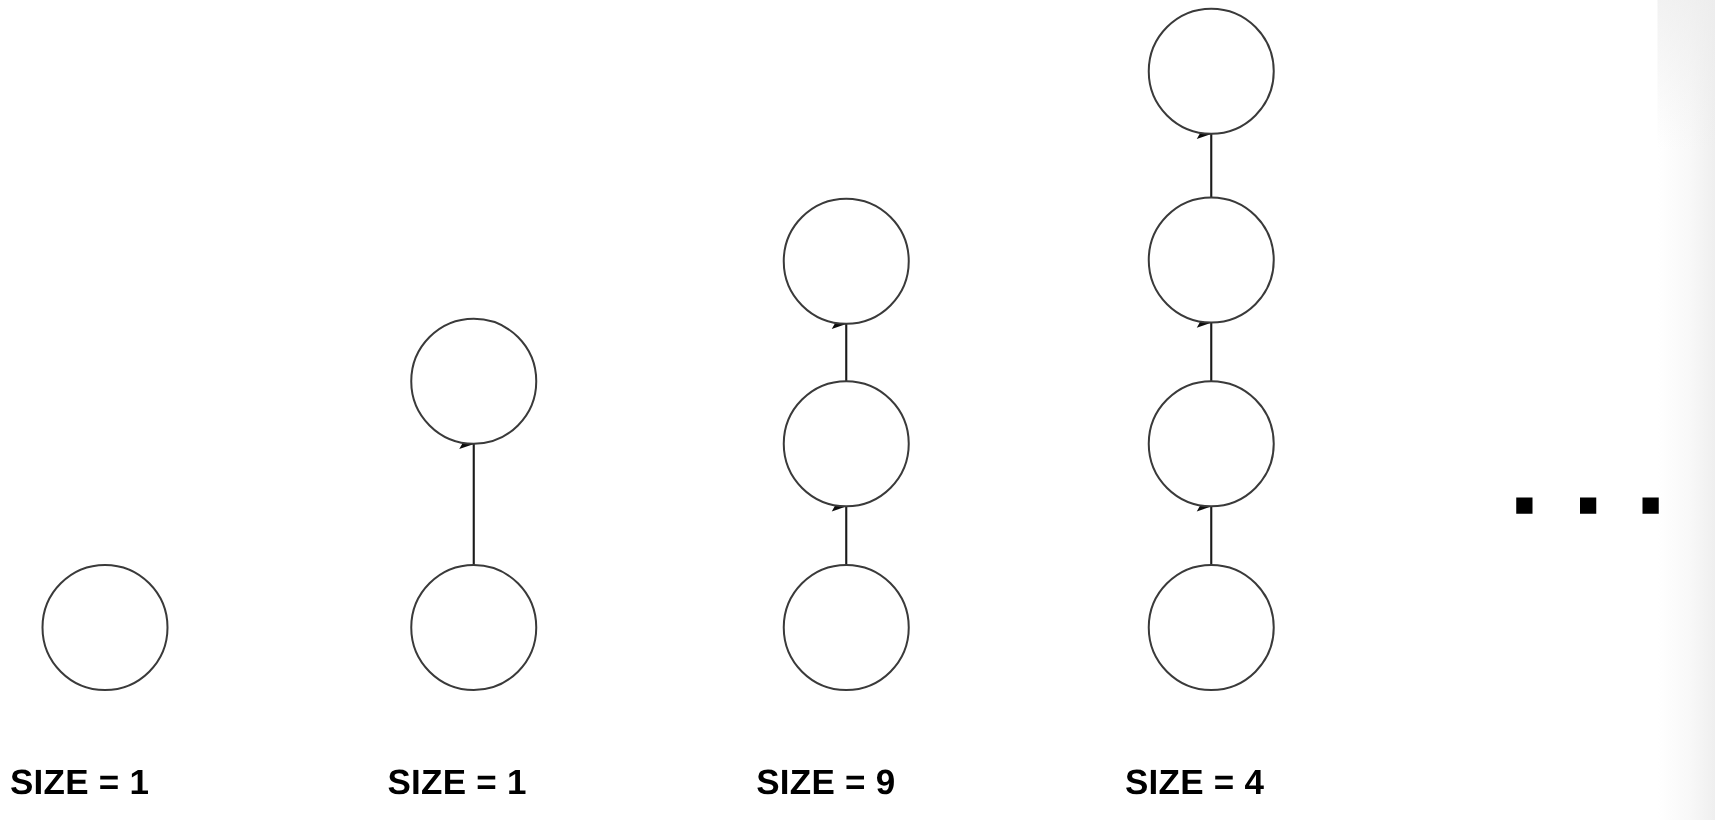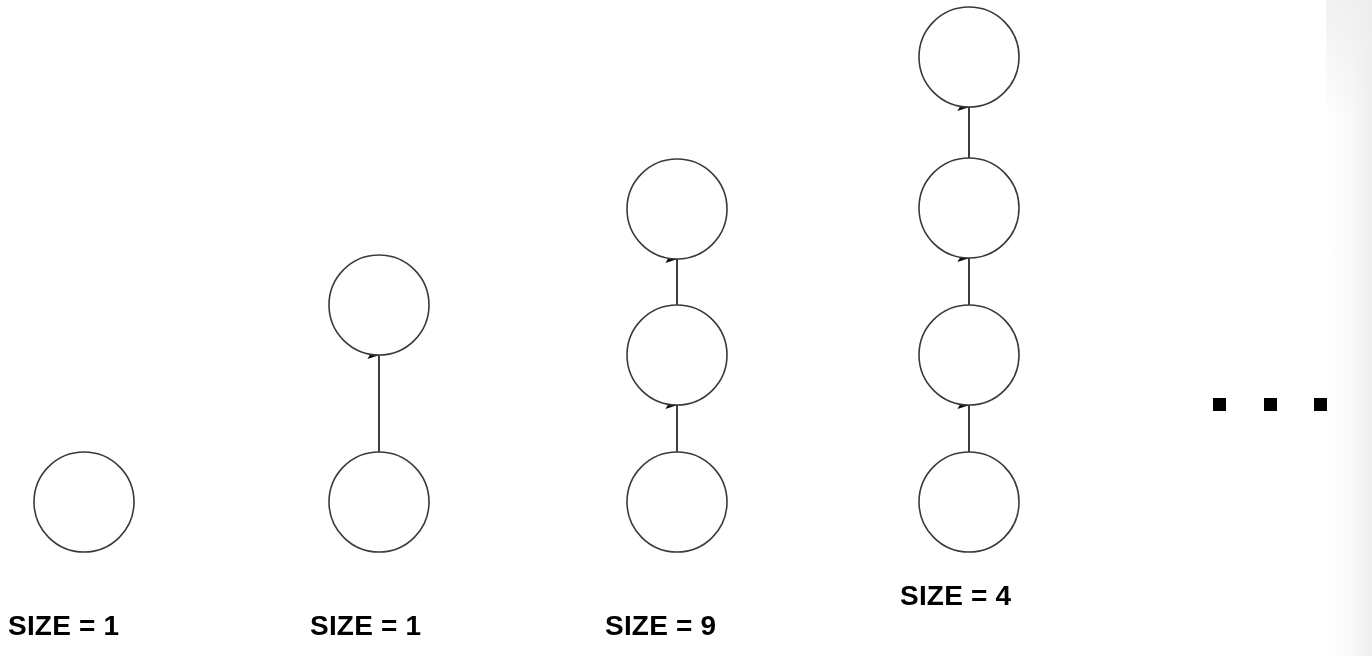--- a/index.html
+++ b/index.html
@@ -117,21 +117,21 @@
           <circle class="node-circle" cx="969" cy="208" r="50"></circle>
           <circle class="node-circle" cx="969" cy="355" r="50"></circle>
           <circle class="node-circle" cx="969" cy="502" r="50"></circle>
         </g>
       </g>
   </svg>
 
   <div class="column-label" style="left:8px; top:612px;">SIZE = 1</div>
   <div class="column-label" style="left:310px; top:612px;">SIZE = 1</div>
   <div class="column-label" style="left:605px; top:612px;">SIZE = 9</div>
-  <div class="column-label" style="left:900px; top:582px;">SIZE = 4</div>
+  <div class="column-label" style="left:900px; top:612px;">SIZE = 4</div>
 
   <div id="ellipsis-group">
       <div class="ellipsis-dot" style="left: 1213px; top: 398px; width: 13px; height: 13px;"></div>
       <div class="ellipsis-dot" style="left: 1264px; top: 398px; width: 13px; height: 13px;"></div>
       <div class="ellipsis-dot" style="left: 1314px; top: 398px; width: 13px; height: 13px;"></div>
     </div>
 
   <div id="edge-vignette"></div>
   <div id="edge-vignette-top"></div>
 </div>

